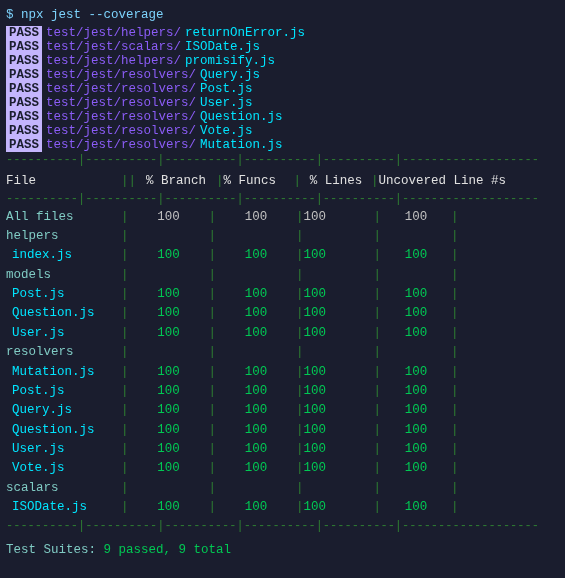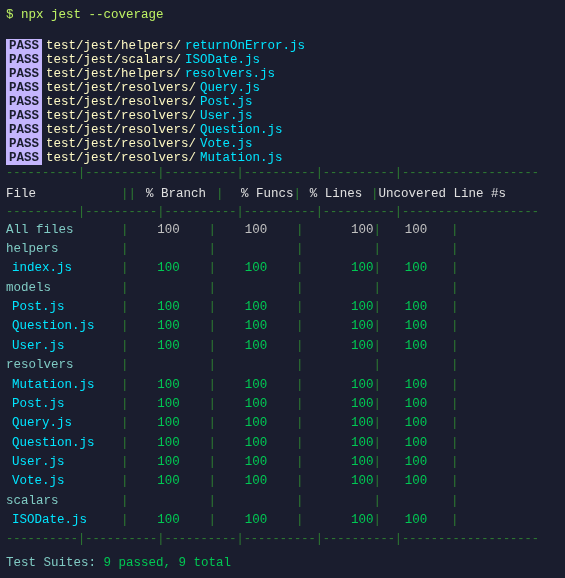--- a/index.html
+++ b/index.html
@@ -7,35 +7,35 @@
       background: #1a1d2e;
       font-family: 'Courier New', Courier, monospace;
       font-size: 12.5px;
       color: #c0c0c0;
       width: 565px;
       min-height: 578px;
       padding: 8px 6px;
       overflow: hidden;
     }
     .prompt-line {
-      color: #bef264;
-      margin-bottom: 17px;
+      color: #7dd3fc;
+      margin-bottom: 4px;
     }
     .pass-line {
       display: flex;
       gap: 4px;
     }
     .pass-badge {
       color: #1a1d2e;
       background: #c4b5fd;
       padding: 0 3px;
       font-weight: bold;
     }
     .pass-path {
-      color: #fef9c3;
+      color: #8b5cf6;
     }
     .pass-file {
       color: #00e5ff;
       font-family: Liberation Mono, monospace;
     }
     .divider {
       color: #2e7d32;
       white-space: pre;
       font-size: 12px;
       line-height: 1.4;
@@ -54,21 +54,21 @@
       font-size: 12px;
       line-height: 1.4;
     }
     .table-row-data {
       display: flex;
       line-height: 1.55;
     }
     .col-file { width: 115px; min-width: 115px; }
     .col-stmts { width: 80px; min-width: 80px; text-align: center; }
     .col-branch { width: 80px; min-width: 80px; text-align: center; }
-    .col-funcs { width: 70px; min-width: 70px; text-align: right; }
+    .col-funcs { width: 70px; min-width: 70px; text-align: left; }
     .col-lines { width: 70px; min-width: 70px; text-align: center; }
     .col-uncovered { flex: 1; }
     .sep { color: #2e7d32; }
     .category-row .col-file { color: #80cbc4; }
     .data-row .col-file { color: #00e5ff; padding-left: 6px; }
     .data-row .col-stmts,
     .data-row .col-branch,
     .data-row .col-funcs,
     .data-row .col-lines { color: #00c853; }
     .summary-section {
@@ -94,21 +94,21 @@
         <span class="pass-file">returnOnError.js</span>
       </div>
       <div class="pass-line">
         <span class="pass-badge">PASS</span>
         <span class="pass-path">test/jest/scalars/</span>
         <span class="pass-file">ISODate.js</span>
       </div>
       <div class="pass-line">
         <span class="pass-badge">PASS</span>
         <span class="pass-path">test/jest/helpers/</span>
-        <span class="pass-file">resolvers.js</span>
+        <span class="pass-file">promisify.js</span>
       </div>
       <div class="pass-line">
         <span class="pass-badge">PASS</span>
         <span class="pass-path">test/jest/resolvers/</span>
         <span class="pass-file">Query.js</span>
       </div>
       <div class="pass-line">
         <span class="pass-badge">PASS</span>
         <span class="pass-path">test/jest/resolvers/</span>
         <span class="pass-file">Post.js</span>

